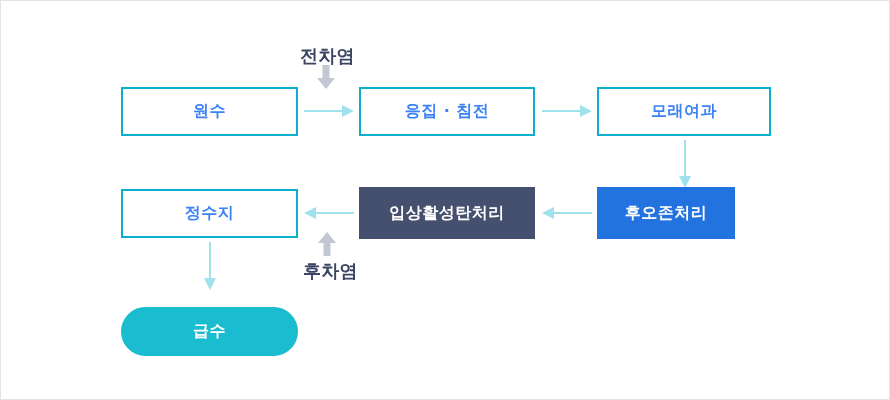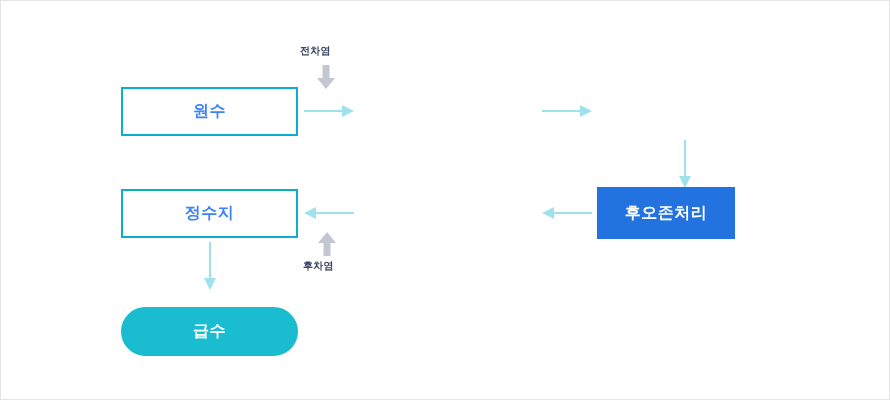--- a/index.html
+++ b/index.html
@@ -67,21 +67,21 @@
     border-radius: 999px;
     color: #ffffff;
     font-size: 16px;
     font-weight: 700;
   }
 
   
   .caption {
     position: absolute;
     color: #3B4463;
-    font-size: 10px;
+    font-size: 18px;
     font-weight: 700;
     white-space: nowrap;
     letter-spacing: 0.3px;
   }
 
   
   .arrow {
     position: absolute;
     pointer-events: none;
   }
@@ -104,28 +104,34 @@
     <span>원수</span>
   </div>
 
   <div class="arrow" style="left:303px; top:101px; width:50px; height:18px;">
     <svg width="50" height="18" viewBox="0 0 50 18" aria-hidden="true">
       <line x1="0" y1="9" x2="40" y2="9" stroke="#9FE2EE" stroke-width="2"></line>
       <path d="M38 3 L50 9 L38 15 Z" fill="#9FE2EE"></path>
     </svg>
   </div>
 
+  <div class="node box-outline" style="left:358px; top:86px; width:176px; height:49px;">
+    <span>응집 · 침전</span>
+  </div>
 
   <div class="arrow" style="left:541px; top:101px; width:50px; height:18px;">
     <svg width="50" height="18" viewBox="0 0 50 18" aria-hidden="true">
       <line x1="0" y1="9" x2="40" y2="9" stroke="#9FE2EE" stroke-width="2"></line>
       <path d="M38 3 L50 9 L38 15 Z" fill="#9FE2EE"></path>
     </svg>
   </div>
 
+  <div class="node box-outline" style="left:596px; top:86px; width:174px; height:49px;">
+    <span>모래여과</span>
+  </div>
 
   <div class="arrow" style="left:675px; top:139px; width:18px; height:48px;">
     <svg width="18" height="48" viewBox="0 0 18 48" aria-hidden="true">
       <line x1="9" y1="0" x2="9" y2="38" stroke="#9FE2EE" stroke-width="2"></line>
       <path d="M3 36 L9 48 L15 36 Z" fill="#9FE2EE"></path>
     </svg>
   </div>
 
   <div class="node box-outline" style="left:120px; top:188px; width:177px; height:49px;">
     <span>정수지</span>
@@ -139,20 +145,23 @@
   </div>
 
   <div class="arrow" style="left:313px; top:231px; width:26px; height:26px;">
     <svg width="26" height="26" viewBox="0 0 26 26" aria-hidden="true">
       <path d="M13 0 L22 11 H16.5 V24 H9.5 V11 H4 Z" fill="#C3C7D1"></path>
     </svg>
   </div>
 
   <div class="caption" style="left:302px; top:258px;">후차염</div>
 
+  <div class="node box-navy" style="left:358px; top:186px; width:176px; height:52px;">
+    <span>입상활성탄처리</span>
+  </div>
 
   <div class="arrow" style="left:541px; top:203px; width:50px; height:18px;">
     <svg width="50" height="18" viewBox="0 0 50 18" aria-hidden="true">
       <line x1="10" y1="9" x2="50" y2="9" stroke="#9FE2EE" stroke-width="2"></line>
       <path d="M12 3 L0 9 L12 15 Z" fill="#9FE2EE"></path>
     </svg>
   </div>
 
   <div class="node box-blue" style="left:596px; top:186px; width:138px; height:52px;">
     <span>후오존처리</span>

